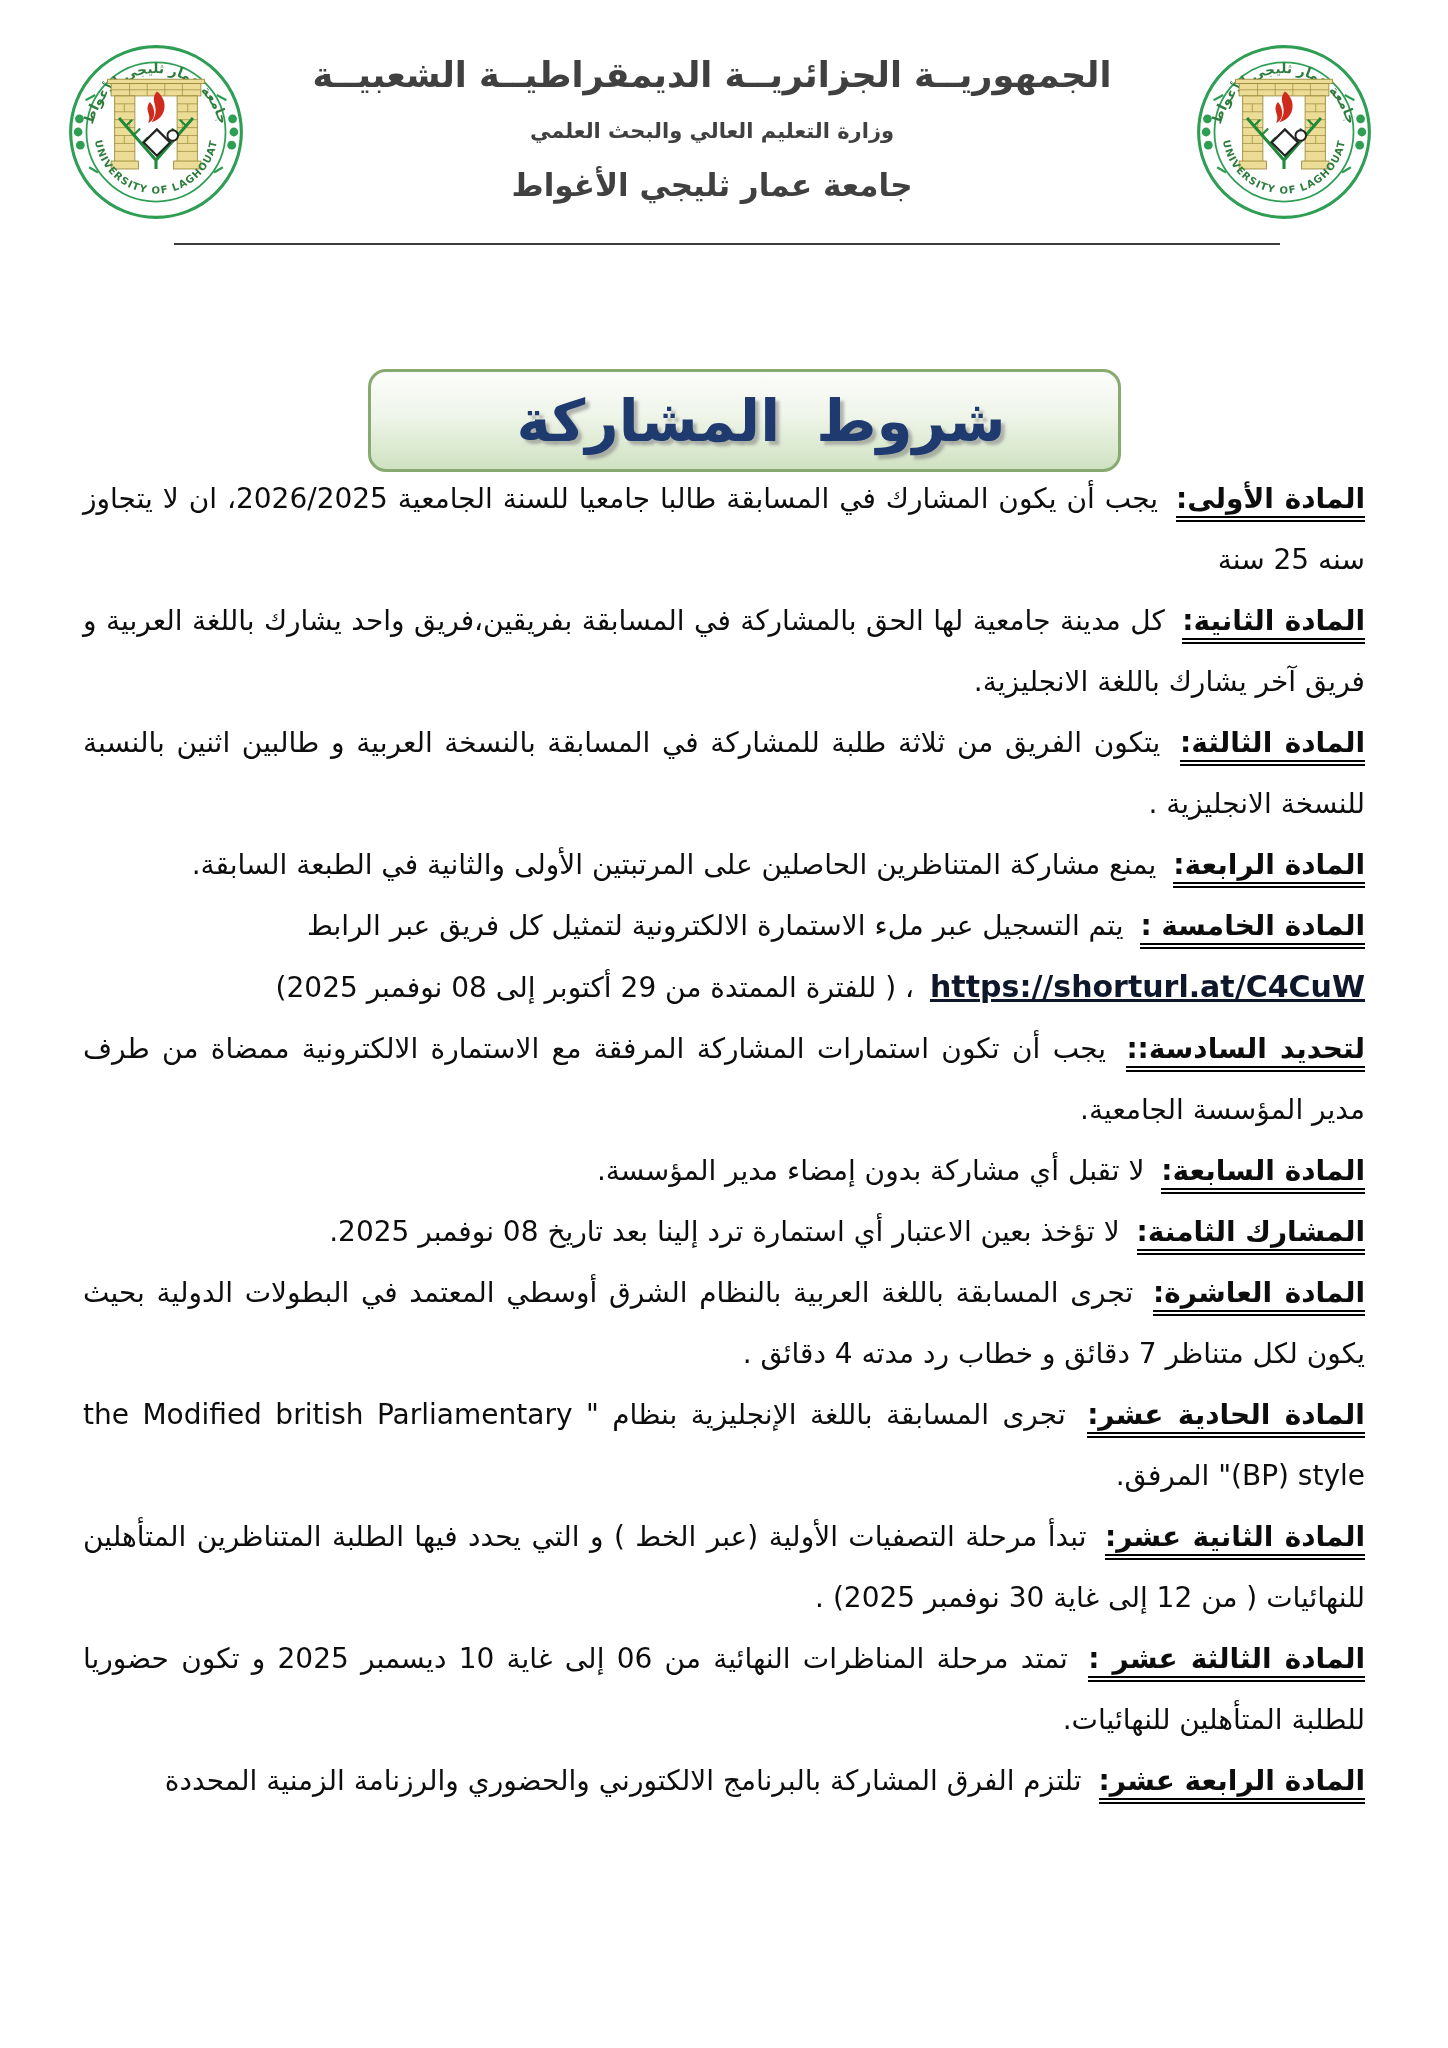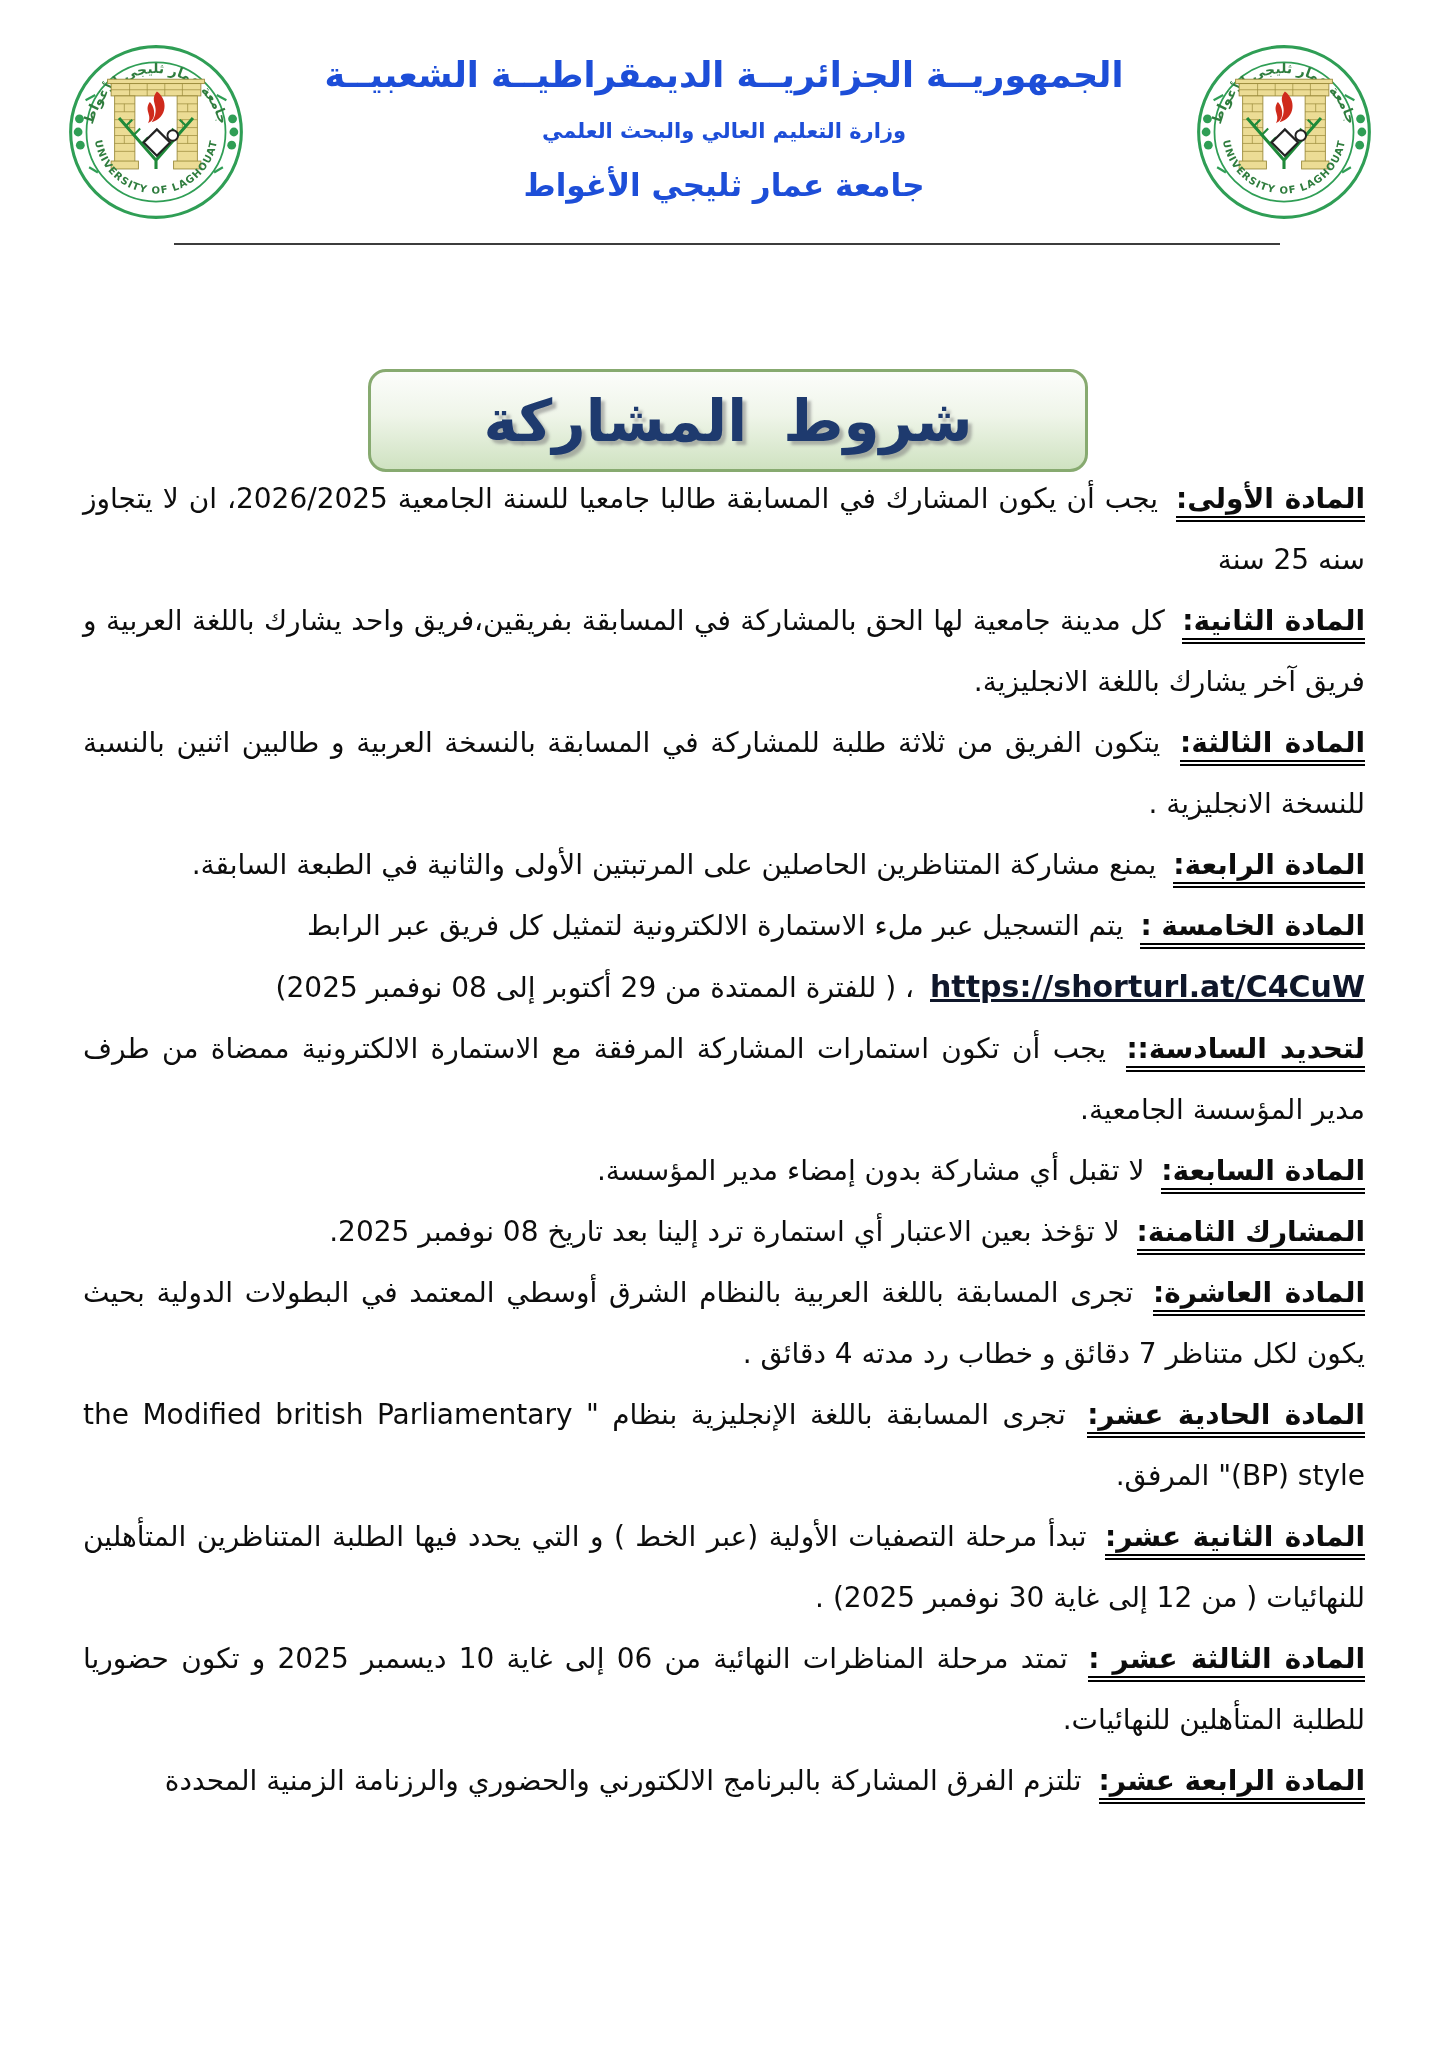--- a/index.html
+++ b/index.html
@@ -6,36 +6,36 @@
   .page{
     position:relative;width:1448px;height:2048px;margin:0 auto;
     background:#ffffff;overflow:hidden;color:#111;
     font-family:"DejaVu Sans",sans-serif;
   }
   
   .logo{position:absolute;top:44px;width:176px;height:176px;}
   .logo.left{left:68px;}
   .logo.right{left:1196px;}
   .header-center{
-    position:absolute;top:46px;left:240px;width:968px;
-    text-align:center;direction:rtl;font-weight:bold;color:#1d4ed8;
+    position:absolute;top:46px;left:228px;width:968px;
+    text-align:center;direction:rtl;font-weight:bold;color:#404040;
   }
   .header-line1{font-size:35px;line-height:58px;}
   .header-line2{font-size:21px;line-height:55px;}
   .header-line3{font-size:31px;line-height:53px;}
   .divider{
     position:absolute;top:243px;left:174px;width:1106px;height:0;
     border-top:2px solid #3c3c3c;
   }
   
   .title-box{
     position:absolute;top:369px;left:368px;width:714px;height:97px;
     border:3px solid #87aa70;border-radius:18px;
     background:linear-gradient(180deg,#fcfdfb 0%,#eff5e9 45%,#cfe2c1 100%);
-    display:flex;align-items:center;justify-content:center;
+    display:flex;align-items:center;justify-content:center;padding-left:33px;
   }
   .title-text{
     direction:rtl;font-size:58px;font-weight:bold;color:#1e3a6e;
     word-spacing:16px;
     text-shadow:4px 4px 3px rgba(125,125,125,0.55);
   }
   
   .articles{
     position:absolute;top:468px;left:83px;width:1282px;
     direction:rtl;text-align:justify;

